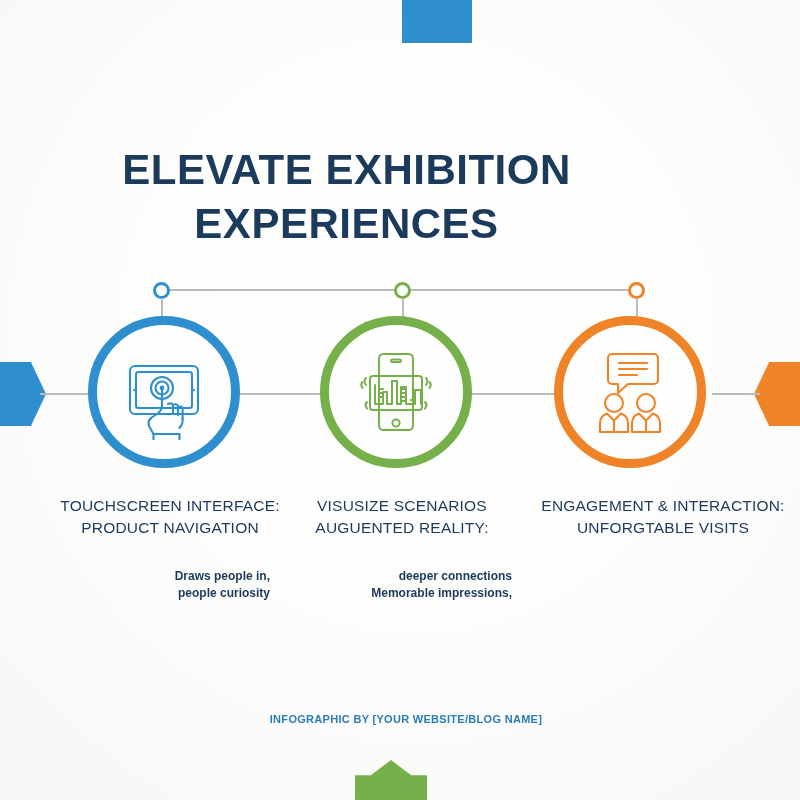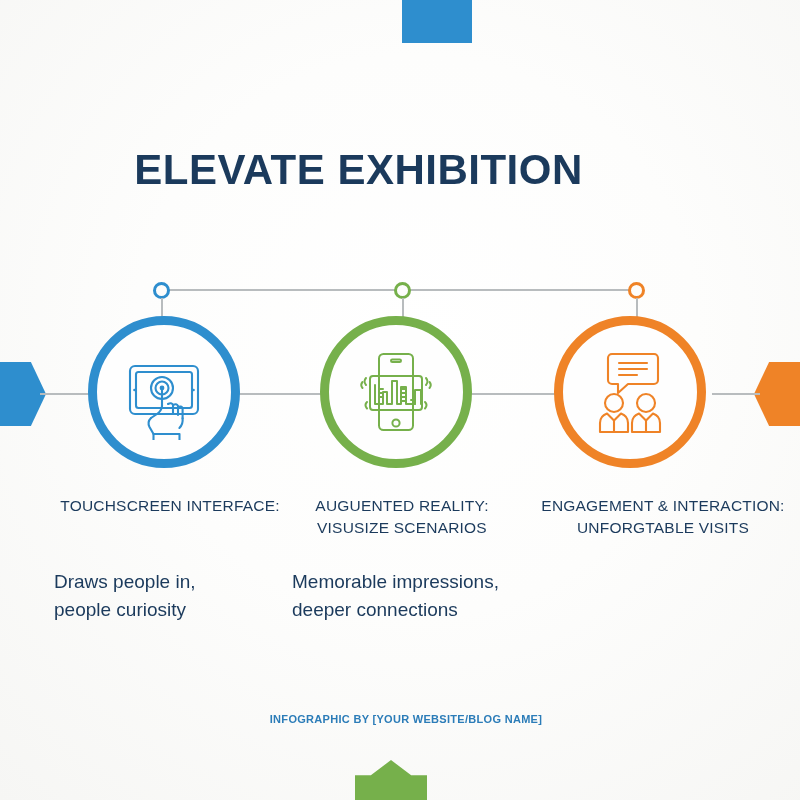--- a/index.html
+++ b/index.html
@@ -57,21 +57,20 @@
     clip-path: polygon(0 32%, 22% 32%, 50% 0, 78% 32%, 100% 32%, 100% 100%, 0 100%);
   }
 
   
   #title-block {
     position: absolute;
     left: 0;
     top: 143px;
     width: 693px;
     text-align: center;
-    padding-left: 12px;
   }
   #title-block .tline {
     display: block;
     font-size: 42px;
     font-weight: 700;
     letter-spacing: 0.5px;
     line-height: 1.28;
     color: #1b3a5c;
     text-transform: uppercase;
   }
@@ -147,23 +146,23 @@
     text-align: center;
     font-size: 15.5px;
     font-weight: 400;
     line-height: 1.42;
     letter-spacing: 0.2px;
     color: #1b3a5c;
     text-transform: uppercase;
   }
   .col-sub {
     position: absolute;
-    text-align: left;
-    font-size: 19px;
-    font-weight: 400;
+    text-align: right;
+    font-size: 12px;
+    font-weight: 700;
     line-height: 1.45;
     color: #1b3a5c;
   }
   #heading-1 { left: 34px;  top: 495px; width: 272px; }
   #heading-2 { left: 290px; top: 495px; width: 224px; }
   #heading-3 { left: 512px; top: 495px; width: 260px; margin-left: 21px; }
   #sub-1 { left: 54px;  top: 568px; width: 216px; }
   #sub-2 { left: 292px; top: 568px; width: 220px; }
 
   
@@ -185,20 +184,21 @@
 
 <div id="canvas">
 
   <div class="edge-shape" id="top-blue-tab"></div>
   <div class="edge-shape" id="left-blue-arrow"></div>
   <div class="edge-shape" id="right-orange-arrow"></div>
   <div class="edge-shape" id="bottom-green-arrow"></div>
 
   <div id="title-block">
     <span class="tline">ELEVATE EXHIBITION</span>
+    <span class="tline">EXPERIENCES</span>
   </div>
 
   <div id="rail-line"></div>
   <div class="rail-node n1"></div>
   <div class="rail-node n2"></div>
   <div class="rail-node n3"></div>
   <div class="stem s1"></div>
   <div class="stem s2"></div>
   <div class="stem s3"></div>
 
@@ -261,34 +261,35 @@
         <path d="M32 76 v12"></path>
         <circle cx="64" cy="59" r="9"></circle>
         <path d="M50 88 v-9 q0 -7 7 -9.5 l7 7 l7 -7 q7 2.5 7 9.5 v9 z"></path>
         <path d="M64 76 v12"></path>
       </svg>
     </span>
   </div>
 
   <div class="col-heading" id="heading-1">
     <div>TOUCHSCREEN INTERFACE:</div>
+    <div>PRODUCT NAVIGATION</div>
   </div>
   <div class="col-heading" id="heading-2">
+    <div>VISUSIZE SCENARIOS</div>
     <div>AUGUENTED REALITY:</div>
-    <div>VISUSIZE SCENARIOS</div>
   </div>
   <div class="col-heading" id="heading-3">
     <div>ENGAGEMENT &amp; INTERACTION:</div>
     <div>UNFORGTABLE VISITS</div>
   </div>
 
   <div class="col-sub" id="sub-1">
     <div>Draws people in,</div>
     <div>people curiosity</div>
   </div>
   <div class="col-sub" id="sub-2">
+    <div>deeper connections</div>
     <div>Memorable impressions,</div>
-    <div>deeper connections</div>
   </div>
 
   <div id="footer-credit">INFOGRAPHIC BY [YOUR WEBSITE/BLOG NAME]</div>
 
 </div>
 
 </body></html>

